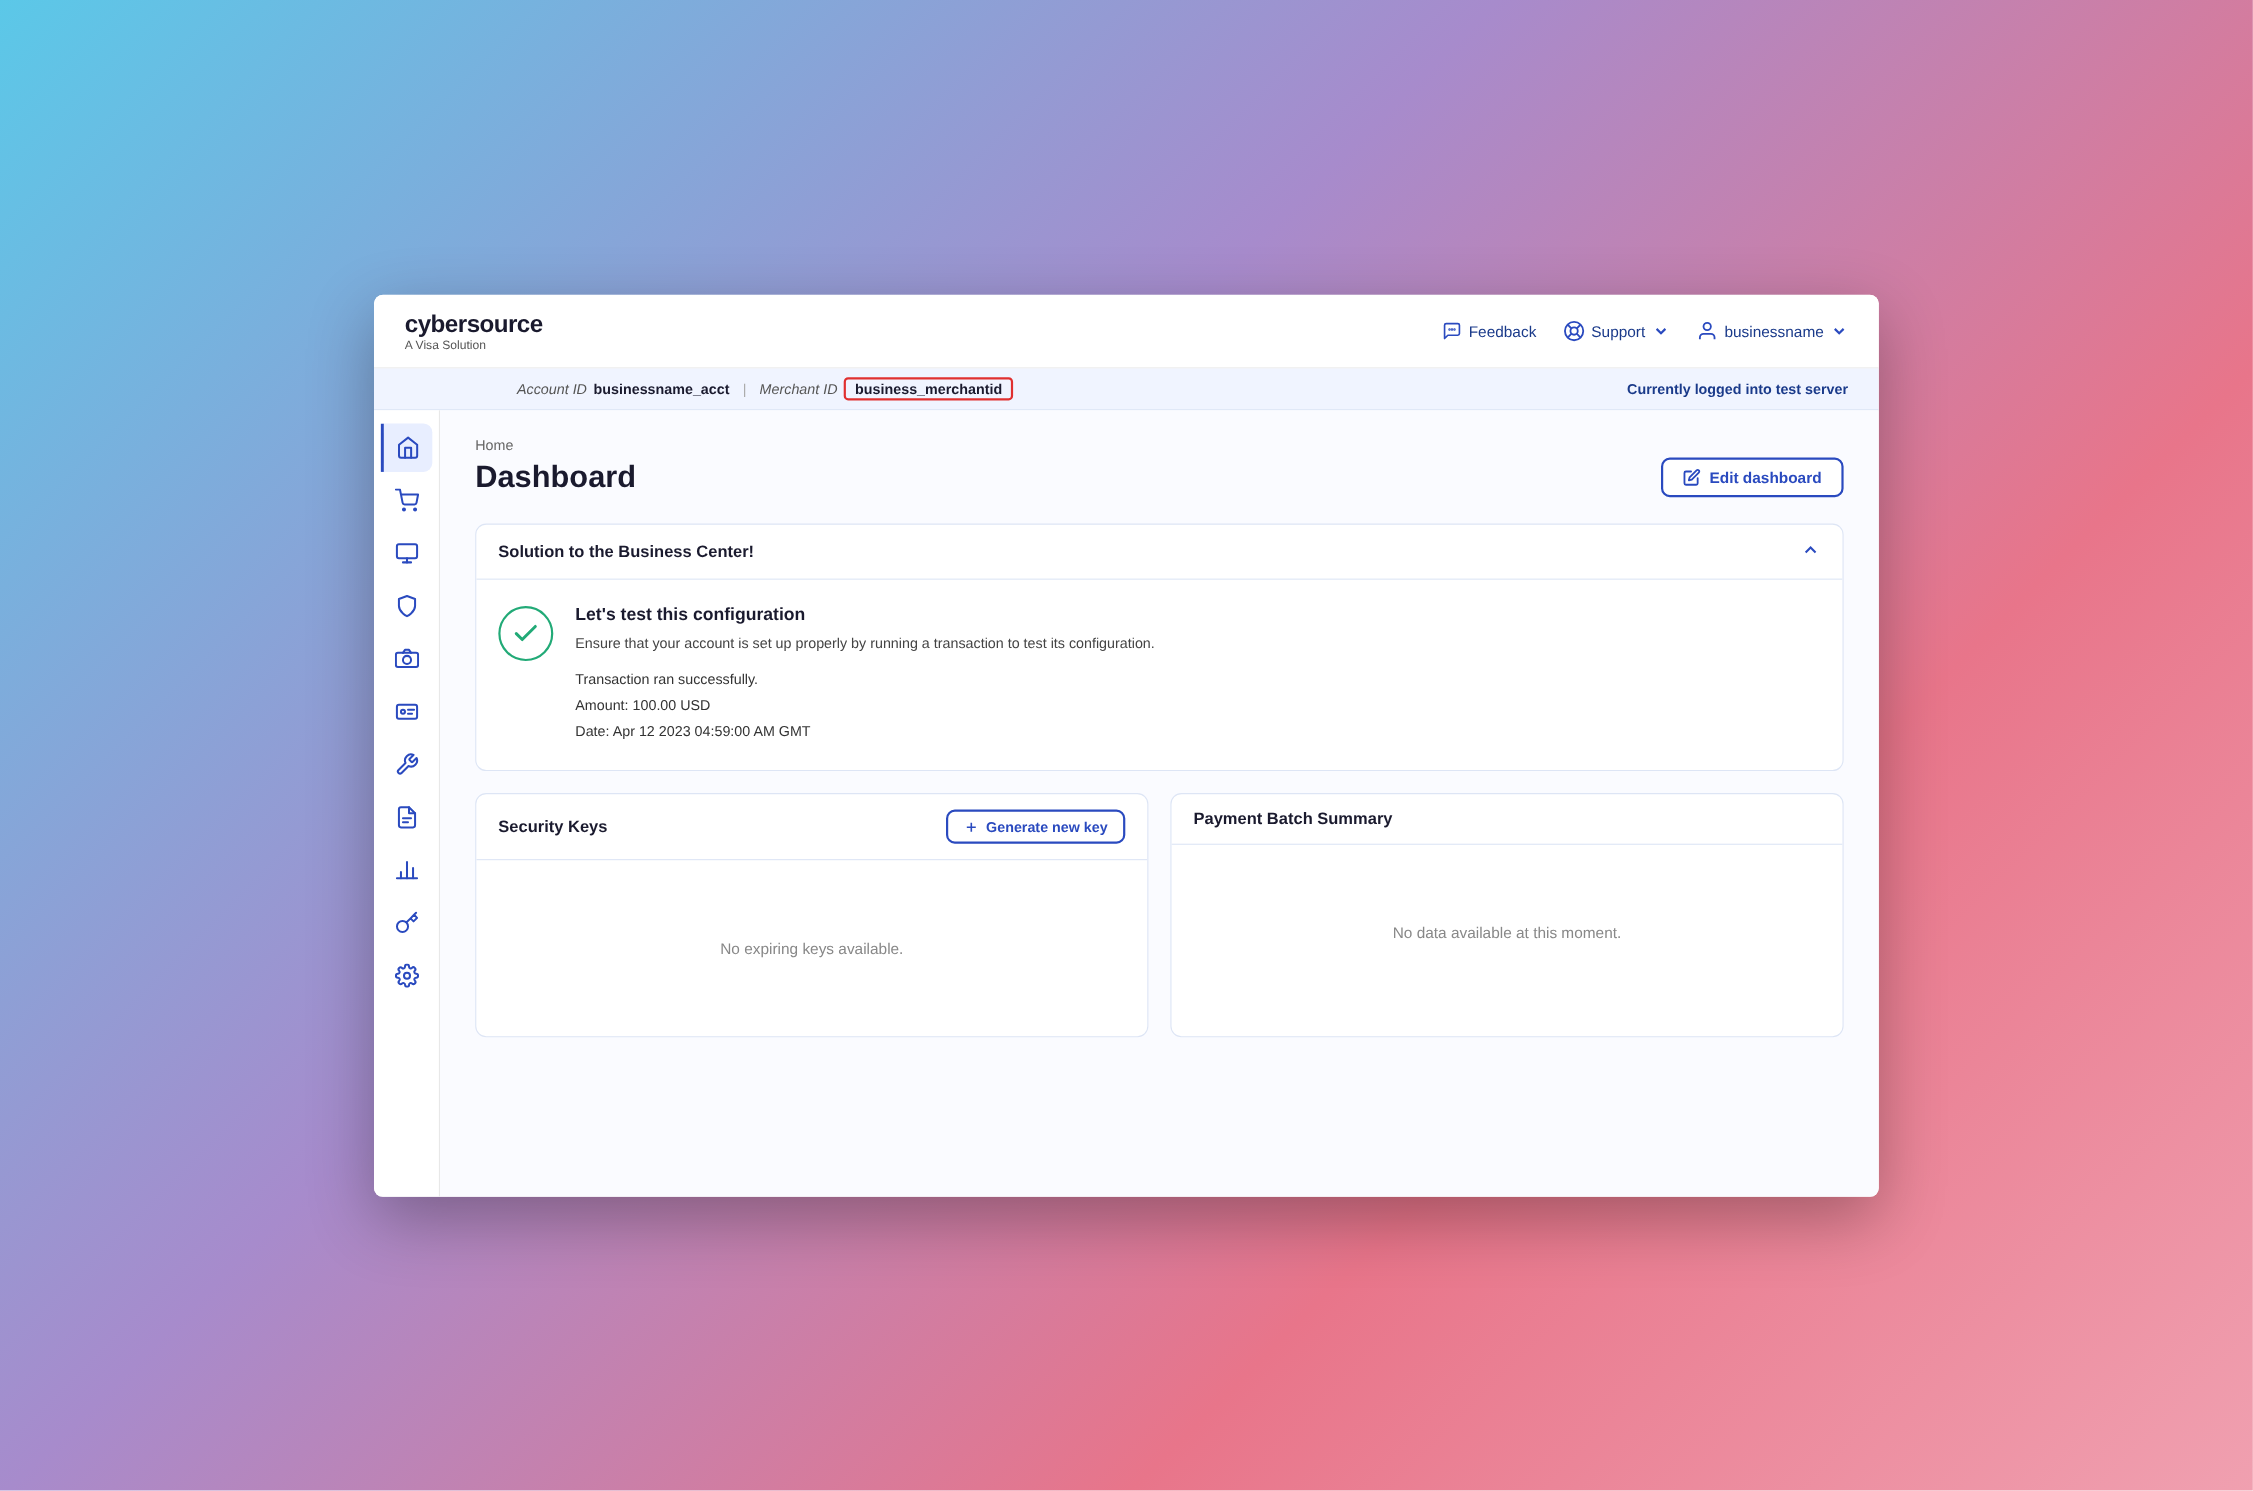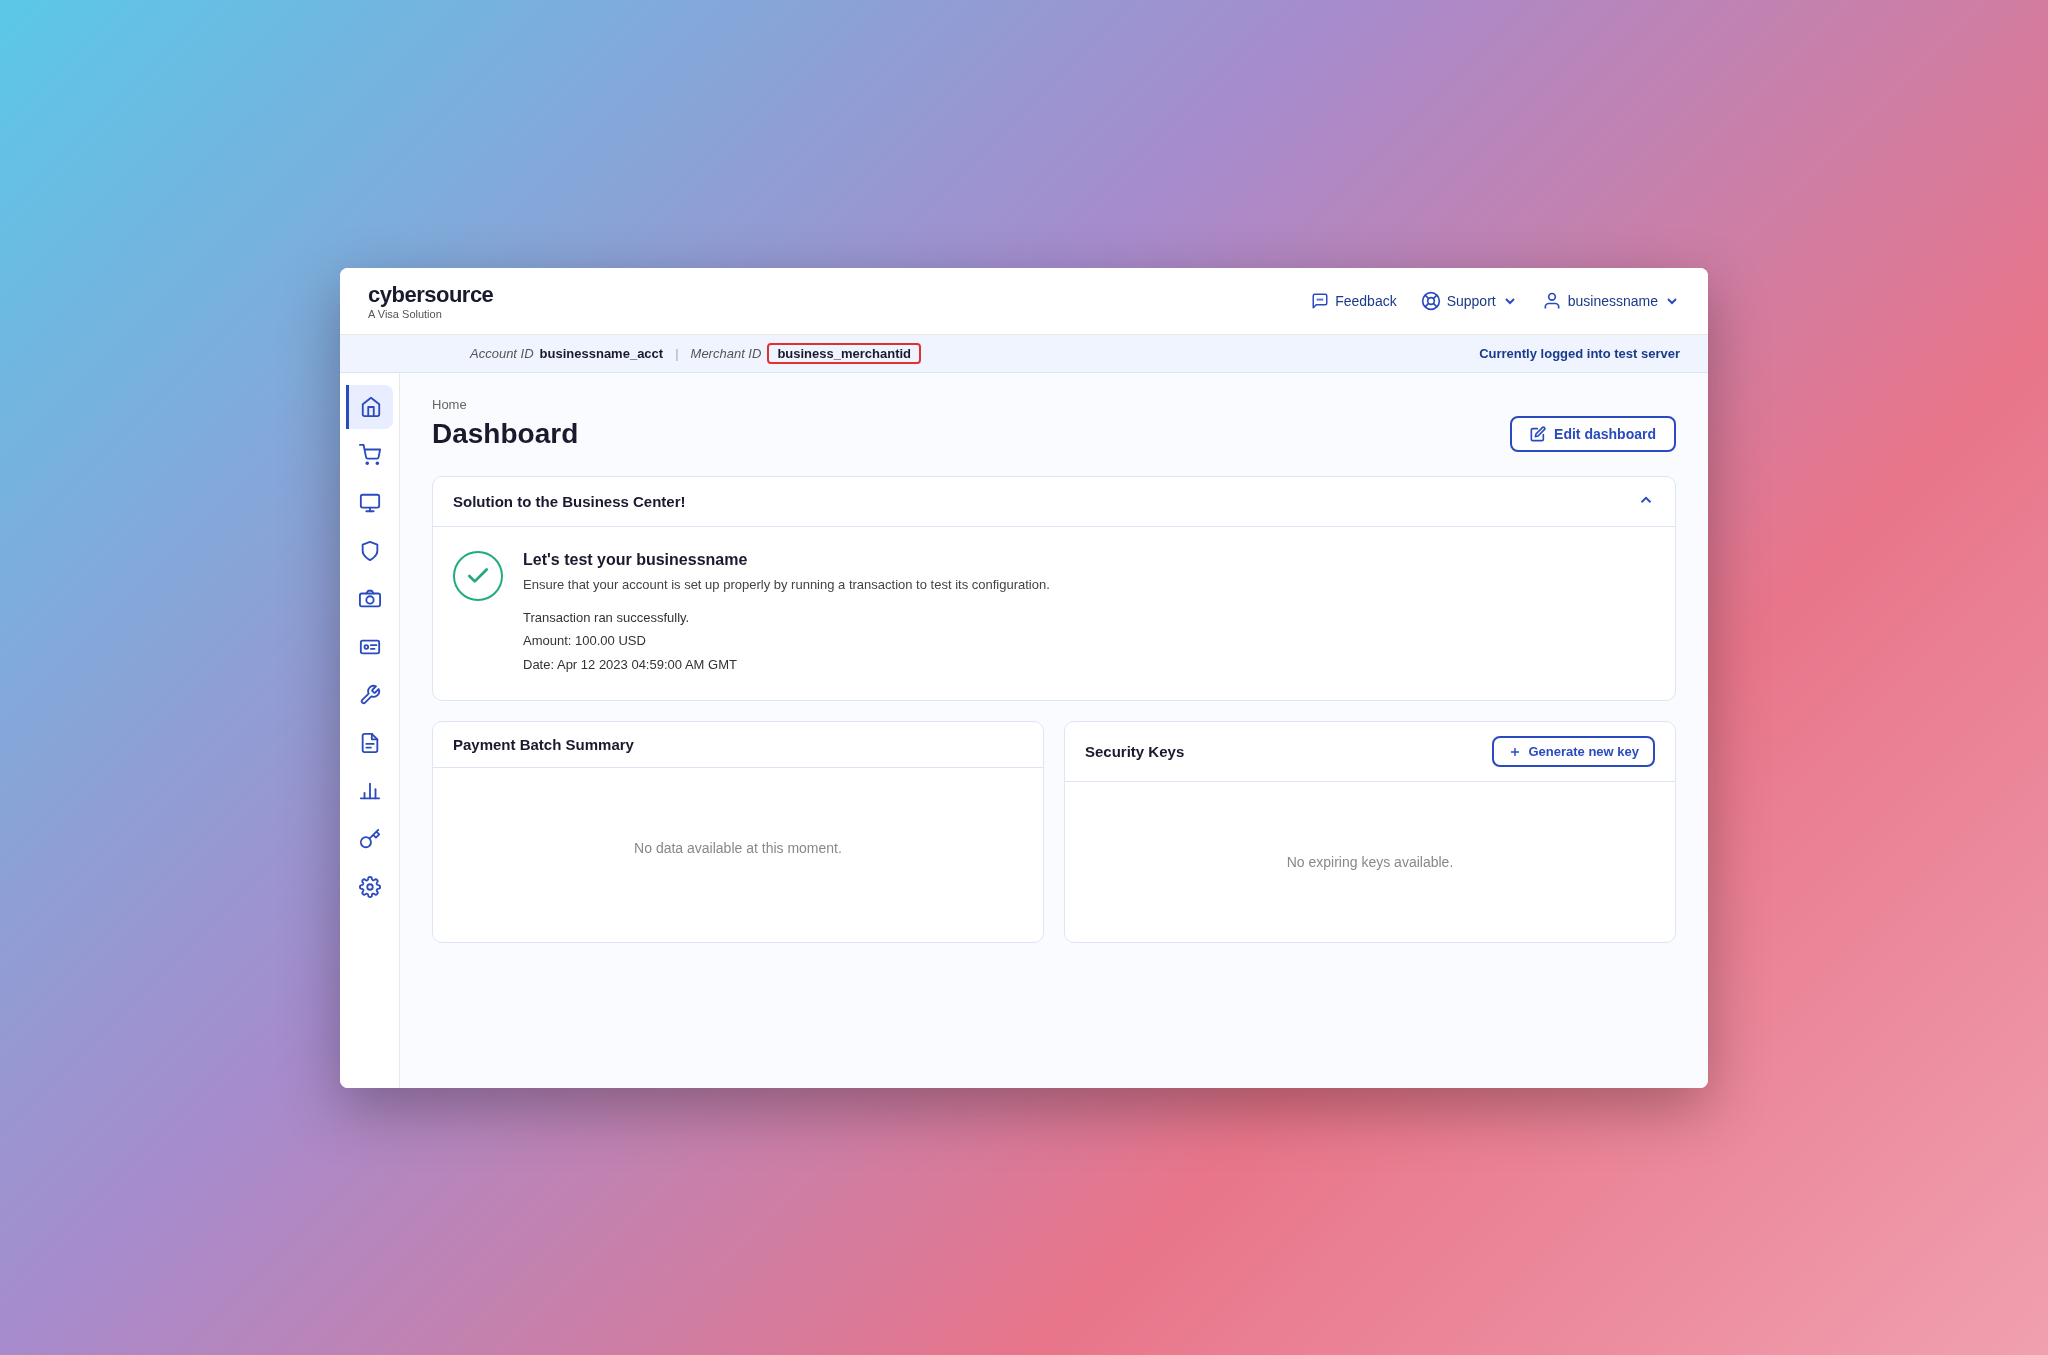--- a/index.html
+++ b/index.html
@@ -413,53 +413,53 @@
             </svg>
           </button>
         </div>
         <div class="welcome-card-body">
           <div class="check-circle">
             <svg width="26" height="26" viewBox="0 0 24 24" fill="none" stroke="#22aa77" stroke-width="2.5" stroke-linecap="round" stroke-linejoin="round">
               <polyline points="20,6 9,17 4,12"></polyline>
             </svg>
           </div>
           <div class="config-text">
-            <h3>Let's test your businessname</h3>
+            <h3>Let's test this configuration</h3>
             <p>Ensure that your account is set up properly by running a transaction to test its configuration.</p>
             <div class="transaction-info">
               <div>Transaction ran successfully.</div>
               <div>Amount: 100.00 USD</div>
               <div>Date: Apr 12 2023 04:59:00 AM GMT</div>
             </div>
           </div>
         </div>
       </div>
 
       <div class="bottom-cards">
-
-        <div class="card">
-          <div class="card-header">
-            <span class="card-title">Payment Batch Summary</span>
-          </div>
-          <div class="card-body">
-            <span>No data available at this moment.</span>
-          </div>
-        </div>
 
         <div class="card">
           <div class="card-header">
             <span class="card-title">Security Keys</span>
             <button class="generate-btn">
               <svg width="14" height="14" viewBox="0 0 24 24" fill="none" stroke="#2a4abf" stroke-width="2.5">
                 <line x1="12" y1="5" x2="12" y2="19"></line>
                   <line x1="5" y1="12" x2="19" y2="12"></line>
               </svg>
               <span>Generate new key</span>
             </button>
           </div>
           <div class="card-body">
             <span>No expiring keys available.</span>
           </div>
         </div>
+
+        <div class="card">
+          <div class="card-header">
+            <span class="card-title">Payment Batch Summary</span>
+          </div>
+          <div class="card-body">
+            <span>No data available at this moment.</span>
+          </div>
+        </div>
       </div>
     </div>
   </div>
 </div>
 
 </body></html>

